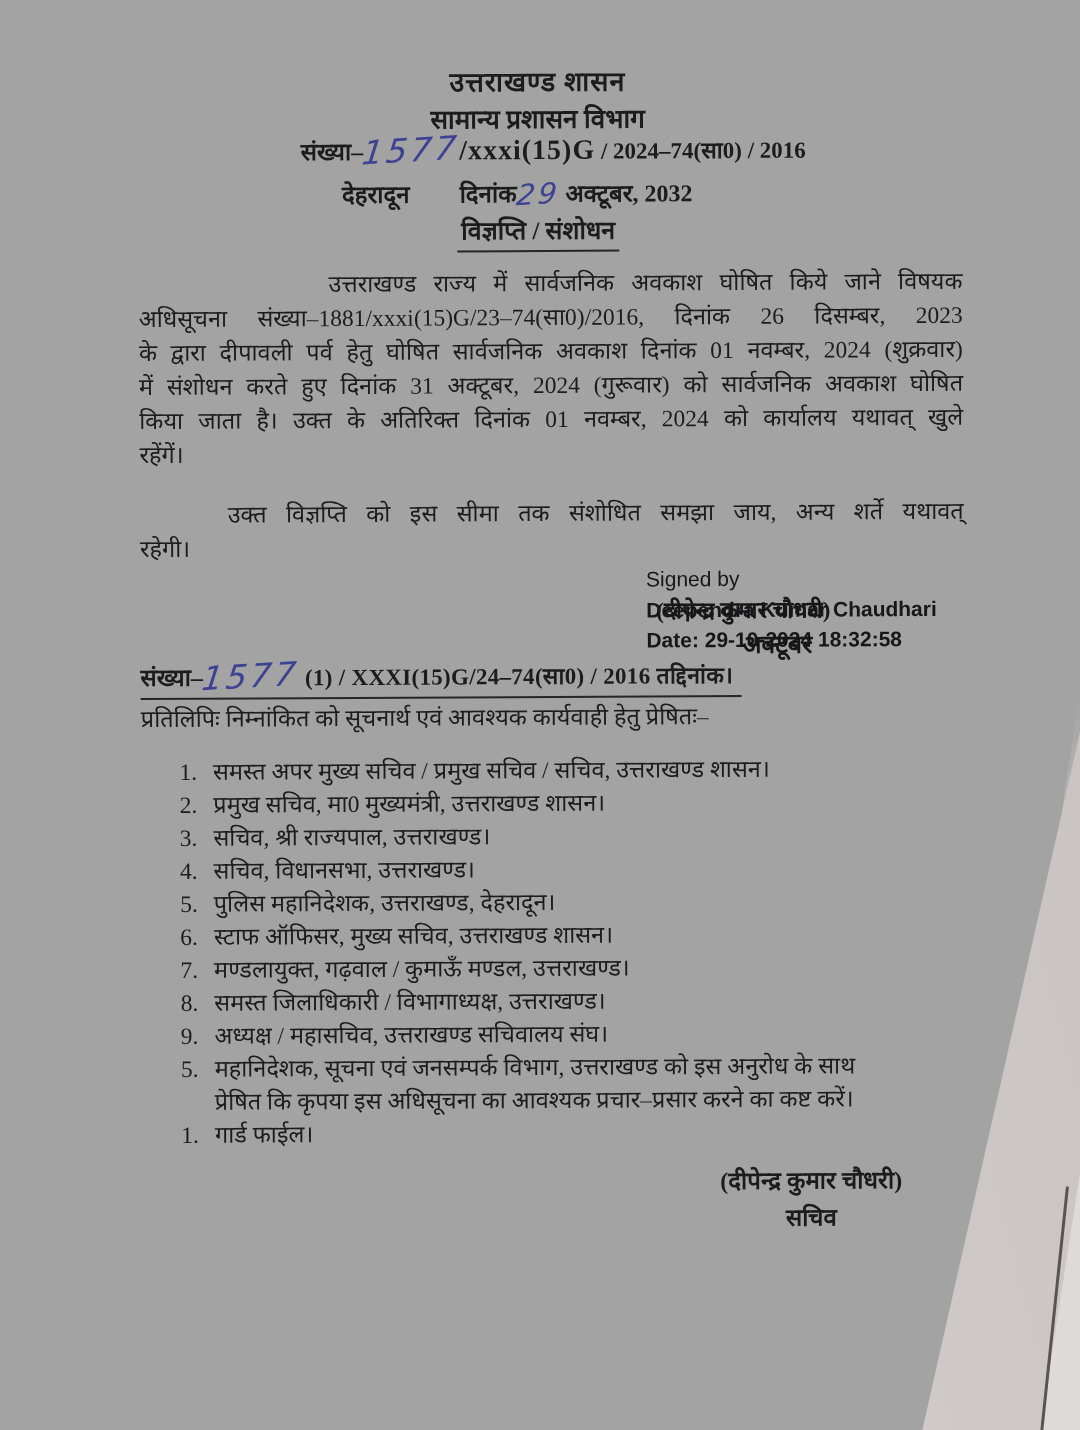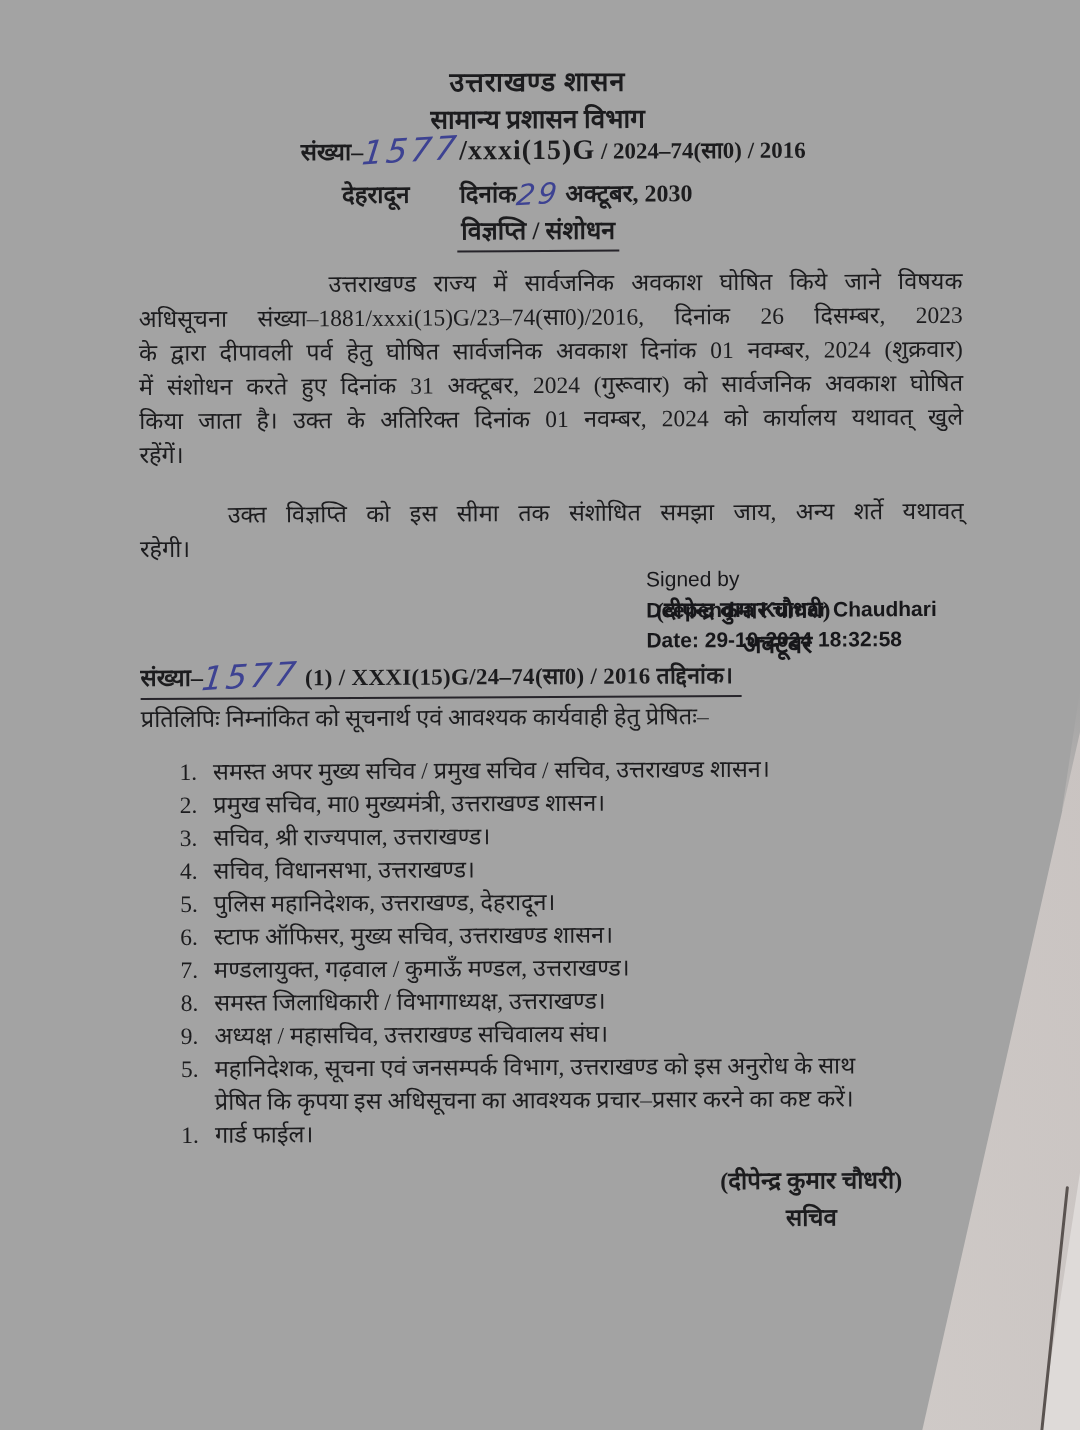--- a/index.html
+++ b/index.html
@@ -83,21 +83,21 @@
   <div class="content">
 
     <div class="h-center org">उत्तराखण्ड शासन</div>
     <div class="h-center dept">सामान्य प्रशासन विभाग</div>
 
     <div class="refline">
       <span>संख्या–</span><span class="hw hw-big">1577</span><span class="mid">/xxxi(15)G</span><span class="rest"> / 2024–74(सा0) / 2016</span>
     </div>
 
     <div class="placeline">
-      <span>देहरादून</span><span class="gap"></span><span>दिनांक</span><span class="hw hw-sm">29</span>&nbsp;<span>अक्टूबर, 2030</span>
+      <span>देहरादून</span><span class="gap"></span><span>दिनांक</span><span class="hw hw-sm">29</span>&nbsp;<span>अक्टूबर, 2032</span>
     </div>
 
     <div class="h-center subject-wrap">
       <span class="subject">विज्ञप्ति / संशोधन</span>
     </div>
 
     <div class="para p1">
       <div class="jl indent">उत्तराखण्ड राज्य में सार्वजनिक अवकाश घोषित किये जाने विषयक</div>
       <div class="jl">अधिसूचना संख्या–1881/xxxi(15)G/23–74(सा0)/2016, दिनांक 26 दिसम्बर, 2023</div>
       <div class="jl">के द्वारा दीपावली पर्व हेतु घोषित सार्वजनिक अवकाश दिनांक 01 नवम्बर, 2024 (शुक्रवार)</div>

